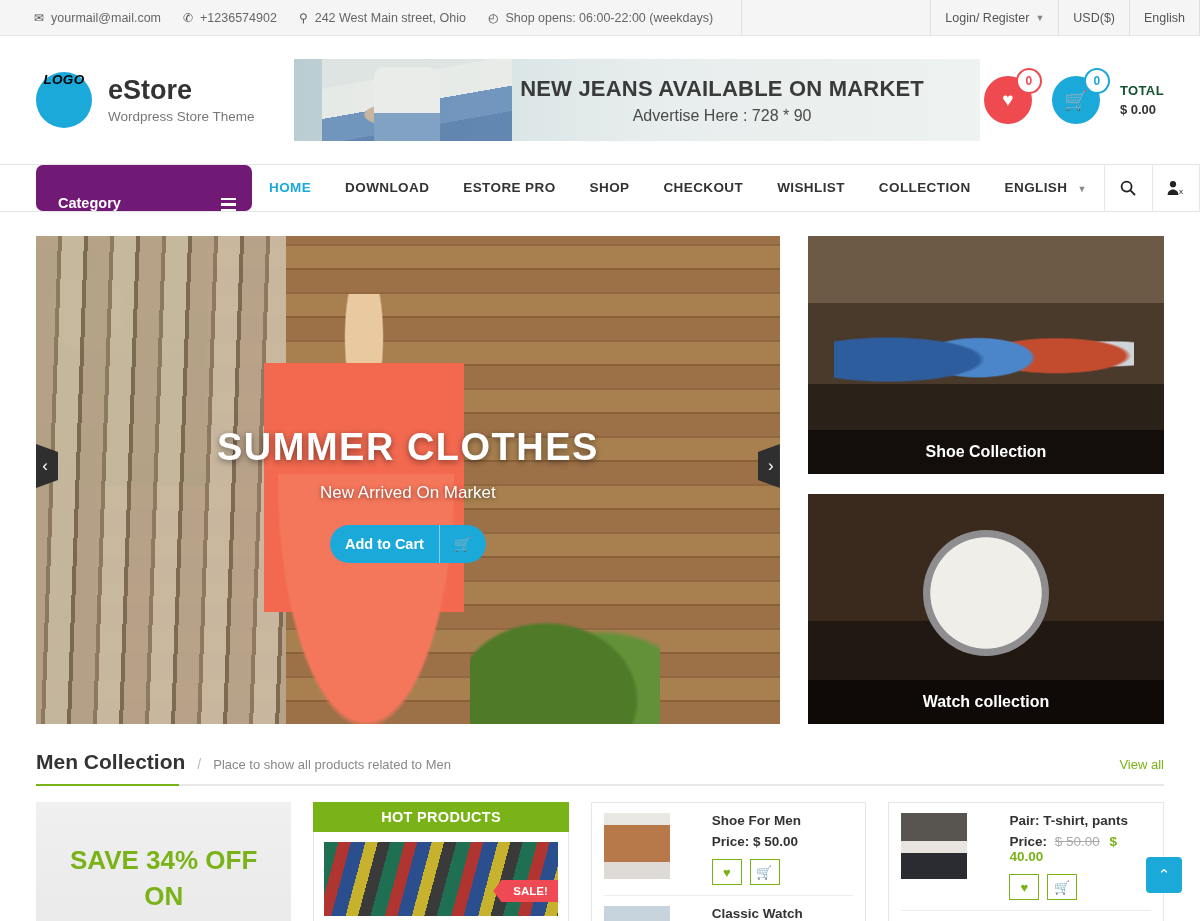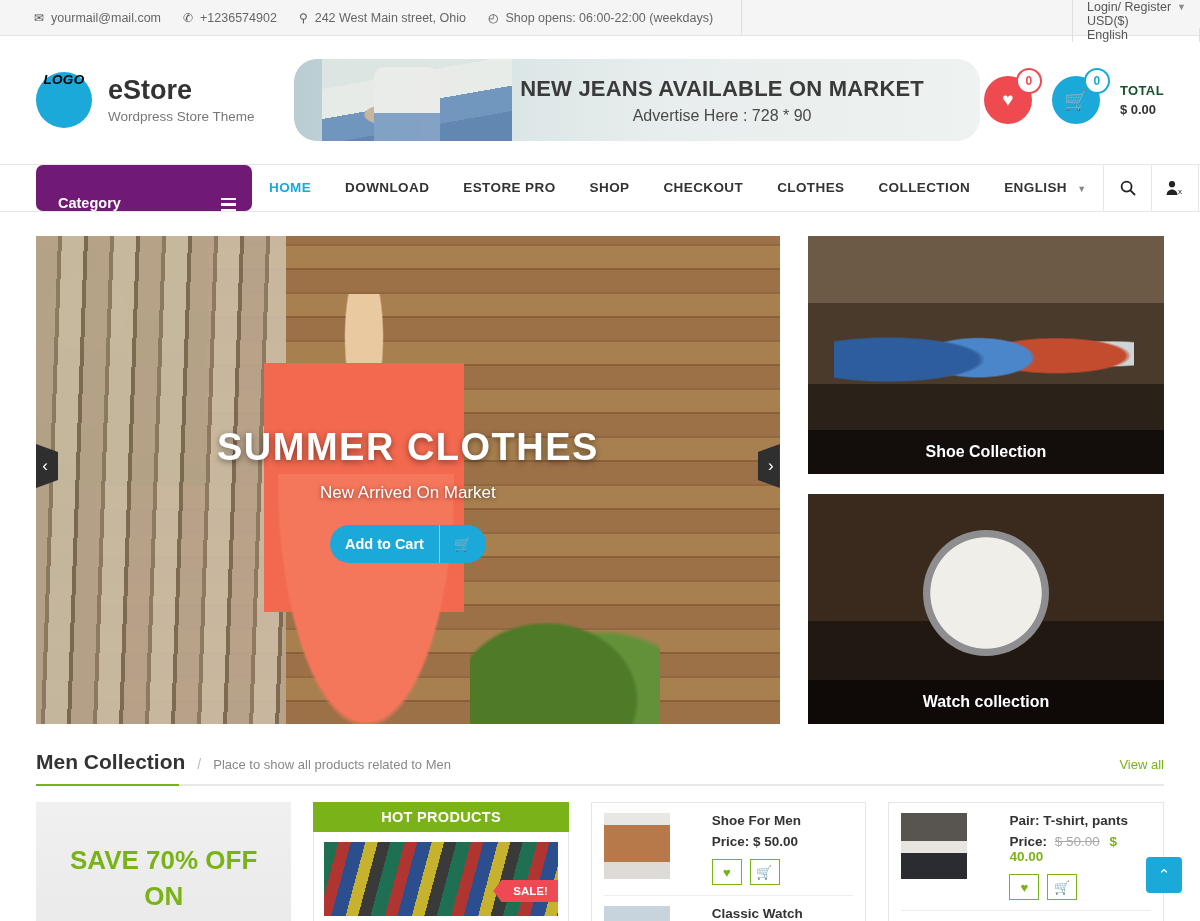--- a/index.html
+++ b/index.html
@@ -12,21 +12,21 @@
 
   
   .topbar {
     height: 36px; background: #f5f5f5; border-bottom: 1px solid #e4e4e4;
     display: flex; align-items: center; font-size: 12.5px; color: #666;
   }
   .topbar-left { display: flex; align-items: center; padding-left: 34px; flex: 1; }
   .tb-item { display: flex; align-items: center; margin-right: 22px; white-space: nowrap; }
   .tb-item .ic { margin-right: 7px; display: inline-flex; color: #555; font-size: 12px; }
   .tb-sep { width: 1px; height: 36px; background: #e0e0e0; margin-left: 6px; }
-  .topbar-right { display: flex; align-items: stretch; height: 36px; flex-direction: column; }
+  .topbar-right { display: flex; align-items: stretch; height: 36px; }
   .tr-item {
     display: flex; align-items: center; padding: 0 14px;
     border-left: 1px solid #e0e0e0; font-size: 12.5px; color: #555;
     white-space: nowrap; cursor: pointer;
   }
   .tr-item:last-child { border-right: 1px solid #e0e0e0; }
   .caret { margin-left: 6px; font-size: 9px; color: #888; }
 
   
   .header { height: 128px; display: flex; align-items: center; padding: 0 36px; background: #fff; }
@@ -37,21 +37,21 @@
     color: #000000; font-size: 13.5px; font-weight: bold; letter-spacing: .3px; font-style: italic;
   }
   .brand-text { margin-left: 16px; }
   .brand-name { font-size: 27px; font-weight: bold; color: #333; line-height: 1.1; }
   .brand-tag { font-size: 13.5px; color: #777; margin-top: 3px; }
 
   .ad-banner {
     width: 686px; height: 82px; margin-left: 0;
     background: linear-gradient(90deg,#b9cdd2 0%,#c9d6d8 18%,#dde7e7 34%,#e8eeed 55%,#eef2f1 100%);
     display: flex; align-items: center; justify-content: flex-end;
-    position: relative; overflow: hidden; cursor: pointer; border-radius: 23px;
+    position: relative; overflow: hidden; cursor: pointer;
   }
   .ad-figure {
     position: absolute; left: 28px; top: 0; width: 190px; height: 82px;
     background:
       radial-gradient(ellipse at 34% 68%, #c8b49c 0 12%, transparent 13%),
       linear-gradient(170deg, #dfe6e3 0 26%, #e9ece8 26% 52%, #6d93bd 52% 74%, #5c83ae 74% 100%);
     opacity: .95;
   }
   .ad-figure::after {
     content:""; position:absolute; left:52px; top:8px; width:66px; height:74px;
@@ -341,21 +341,21 @@
     <div class="nav-link">
       <span>ESTORE PRO</span>
     </div>
     <div class="nav-link">
       <span>SHOP</span>
     </div>
     <div class="nav-link">
       <span>CHECKOUT</span>
     </div>
     <div class="nav-link">
-      <span>CLOTHES</span>
+      <span>WISHLIST</span>
     </div>
     <div class="nav-link">
       <span>COLLECTION</span>
     </div>
     <div class="nav-link">
       <span>ENGLISH</span>
       <span class="caret">▼</span>
     </div>
     <div class="nav-icon-btn">
       <svg width="16" height="16" viewBox="0 0 16 16">
@@ -410,21 +410,21 @@
   <span class="sec-title">Men Collection</span>
   <span class="sec-slash">/</span>
   <span class="sec-desc">Place to show all products related to Men</span>
   <span class="view-all">View all</span>
 </div>
 
 <div class="prod-row">
 
   <div class="save-card">
     <div class="save-text">
-      <div>SAVE 70% OFF</div>
+      <div>SAVE 34% OFF</div>
       <div>ON</div>
     </div>
   </div>
 
   <div class="hot-card">
     <div class="hot-head">HOT PRODUCTS</div>
     <div class="hot-body">
       <div class="hot-img">
         <div class="sale-ribbon">SALE!</div>
       </div>

